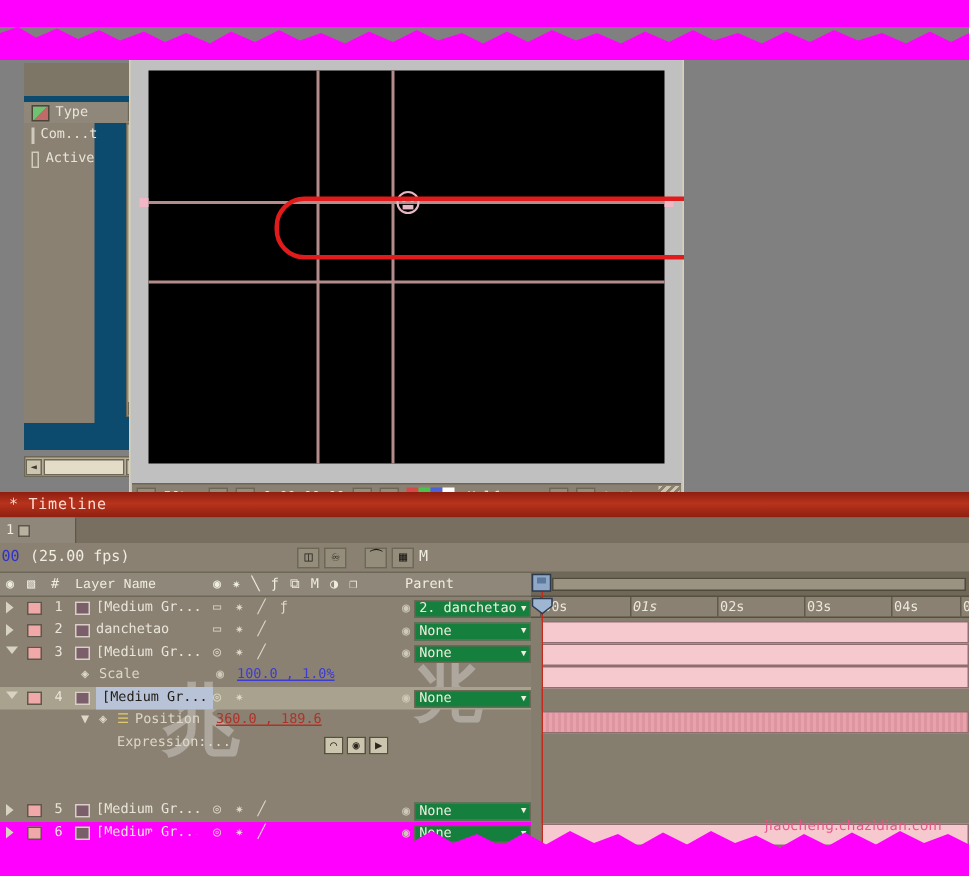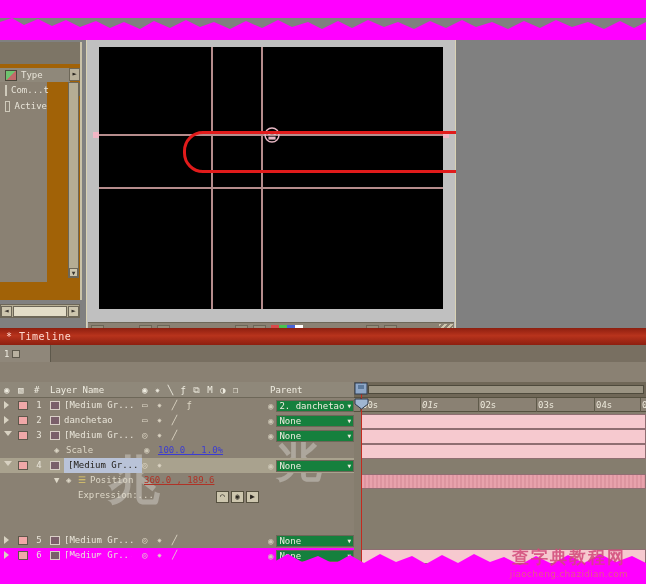--- a/index.html
+++ b/index.html
@@ -8,21 +8,21 @@
 
   .abs{position:absolute;}
 
   
   #magenta-bg{left:0;top:0;width:646px;height:584px;background:#ff00ff;}
 
   
   #top-region{left:0;top:18px;width:646px;height:310px;background:#808080;}
 
   
-  #project-panel{left:0;top:24px;width:80px;height:258px;background:#a16207;
+  #project-panel{left:16px;top:24px;width:80px;height:258px;background:#0c4a6e;
      border-right:2px solid #c9c2a8;}
   #pp-topbar{left:0;top:0;width:80px;height:22px;background:#7d7566;}
   #pp-col-head{left:0;top:26px;width:70px;height:14px;background:#8f887a;}
   .pp-row{height:16px;display:flex;align-items:center;gap:4px;padding-left:5px;color:#e8e4d8;}
   .pp-chk{width:9px;height:9px;border:1px solid #cfcabb;background:#8a8173;display:inline-block;}
   #pp-list{left:0;top:40px;width:47px;height:200px;background:#8a8173;}
   #pp-scrollv{left:68px;top:40px;width:11px;height:196px;background:#b5ad94;
      border:1px solid #6d6758;box-sizing:border-box;}
   #pp-scrollh{left:0;top:262px;width:80px;height:14px;background:#b5ad94;
      border:1px solid #6d6758;box-sizing:border-box;display:flex;align-items:center;}
@@ -230,26 +230,39 @@
     <span>* Timeline</span>
   </div>
 
   <div class="abs" id="tl-tabstrip">
     <div class="abs" id="tl-tab">
       <span>1</span>
       <span class="tab-sq"></span>
     </div>
   </div>
 
+  <div class="abs" id="tl-ctrlbar">
+    <span id="tl-timecode">00</span>
+    <span id="tl-fps">(25.00 fps)</span>
+    <span style="display:inline-flex;gap:3px;margin-left:112px;">
+      <span class="ctrl-btn">◫</span>
+      <span class="ctrl-btn">♾</span>
+    </span>
+    <span style="display:inline-flex;gap:3px;margin-left:12px;align-items:center;">
+      <span class="ctrl-btn">⏜</span>
+      <span class="ctrl-btn">▦</span>
+      <span style="color:#efece0;font-size:10px;">M</span>
+    </span>
+  </div>
 
   <div class="abs" id="tl-colhead">
     <span class="ch" style="left:4px;">◉</span>
     <span class="ch" style="left:18px;">▧</span>
     <span class="ch" style="left:34px;">#</span>
-    <span class="ch" style="left:50px;">Layer Name</span>
+    <span class="ch" style="left:50px;font-family:Liberation Mono, monospace;">Layer Name</span>
     <span class="ch" style="left:142px;font-size:9px;letter-spacing:1px;">◉ ✷ ╲ ƒ ⧉ M ◑ ❐</span>
     <span class="ch" style="left:270px;">Parent</span>
   </div>
 
   <div class="ghost" style="left:108px;top:118px;font-size:52px;">兆</div>
   <div class="ghost" style="left:276px;top:102px;font-size:46px;">兆</div>
 
   <div class="abs" id="tl-rows">
 
     <div class="row" style="top:0px;">
@@ -411,15 +424,14 @@
     </svg>
 
   </div>
 </div>
 
 <svg class="torn" style="top:548px;height:36px;" viewBox="0 0 646 36" preserveAspectRatio="none">
   <path d="M0,0 L0,14 L14,9 L28,17 L42,8 L58,16 L72,7 L88,15 L102,6 L118,14 L134,7 L148,16 L164,8 L180,15 L194,6 L210,14 L226,8 L240,16 L256,7 L272,15 L288,6 L302,14 L318,8 L334,16 L350,7 L364,15 L380,6 L396,14 L412,8 L426,16 L442,7 L458,15 L474,6 L490,14 L504,9 L520,17 L536,8 L552,16 L568,7 L584,15 L600,6 L616,14 L632,8 L646,15 L646,36 L0,36 Z" fill="#ff00ff"></path>
 </svg>
 
 <div class="abs" id="wm">
-  <div id="wm-cn">查字典教程网</div>
   <div id="wm-url">jiaocheng.chazidian.com</div>
 </div>
 
 </body></html>

